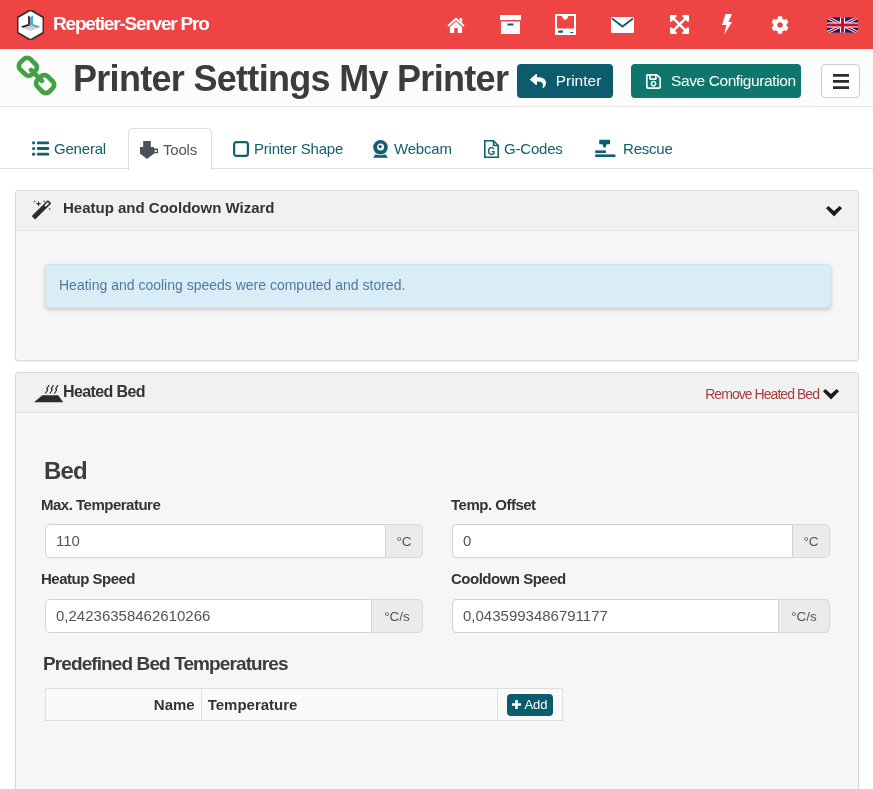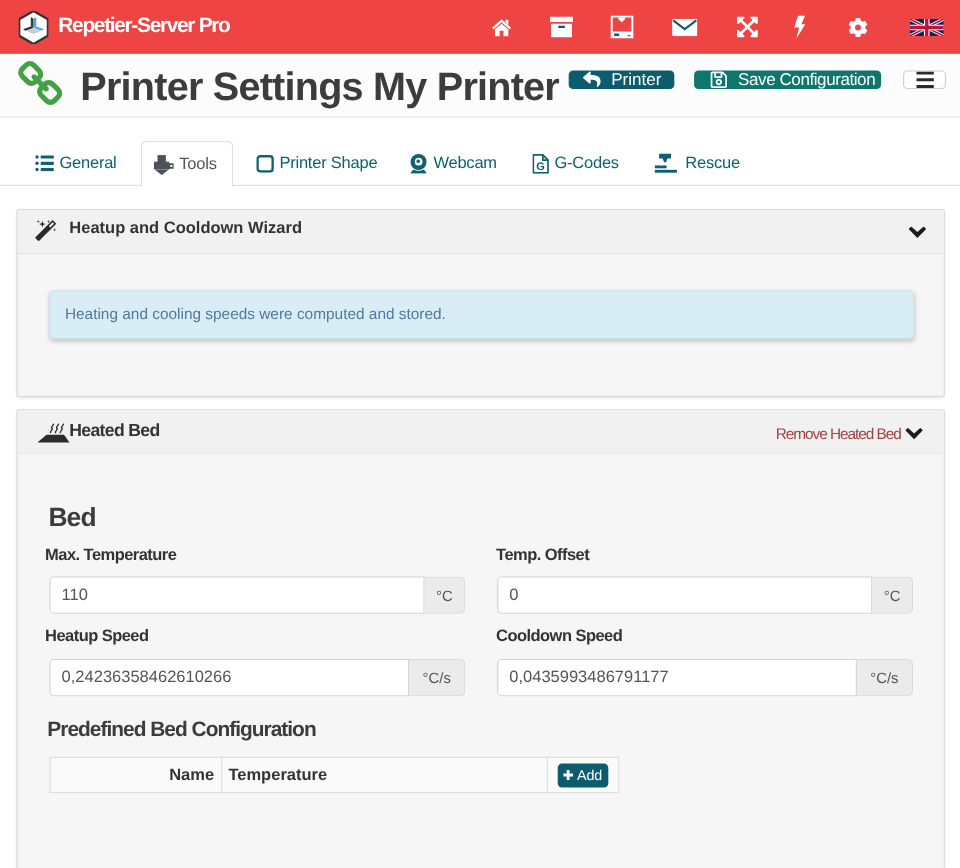--- a/index.html
+++ b/index.html
@@ -10,21 +10,21 @@
 
 .navbar { position: absolute; left: 0; top: 0; width: 873px; height: 49px; background: #ef4444; box-shadow: 0 2px 3px rgba(0,0,0,.15); }
 .logo { position: absolute; left: 17px; top: 10px; }
 .brand { position: absolute; left: 53px; top: 0; height: 47px; line-height: 47px; color: #fff; font-size: 19px; font-weight: 700; letter-spacing: -1.2px; }
 .navicon { position: absolute; top: 0; height: 49px; display: flex; align-items: center; justify-content: center; }
 
 
 .pagehead { position: absolute; left: 0; top: 49px; width: 873px; height: 58px; background: #fcfcfc; border-bottom: 1px solid #e7e7e7; }
 .chain { position: absolute; left: 14px; top: 6px; }
 .h1 { position: absolute; left: 73px; top: 9px; font-size: 36px; font-weight: 700; color: #3c3c3c; letter-spacing: -0.7px; white-space: nowrap; }
-.btn { position: absolute; top: 15px; height: 17px; border-radius: 4px; color: #fff; font-size: 15.5px; display: flex; justify-content: center; white-space: nowrap; }
+.btn { position: absolute; top: 15px; height: 34px; border-radius: 4px; color: #fff; font-size: 15.5px; display: flex; align-items: center; justify-content: center; white-space: nowrap; }
 .btn-printer { left: 517px; width: 96px; background: #0d5c6d; }
 .btn-save { left: 631px; width: 170px; background: #0f766e; justify-content: flex-start; padding-left: 14px; letter-spacing: -0.4px; }
 .btn-menu { left: 821px; width: 39px; background: #fff; border: 1px solid #ccc; }
 .btn svg { margin-right: 9px; } .btn-menu svg { margin-right: 0; }
 
 
 .tabs { position: absolute; left: 0; top: 128px; width: 873px; height: 41px; border-bottom: 1px solid #ddd; }
 .tab { position: absolute; top: 0; height: 41px; display: flex; align-items: center; color: #10606f; font-size: 15px; letter-spacing: -0.2px; }
 .tab svg { margin-right: 5px; }
 .tab.active { background: #fff; border: 1px solid #ddd; border-bottom: 0; border-radius: 5px 5px 0 0; height: 42px; color: #555; }
@@ -272,21 +272,21 @@
     <div class="lbl c2 lr2">Cooldown Speed</div>
     <div class="igroup c1 ir2">
         <input value="0,24236358462610266" style="">
         <div class="iaddon" style="width:51px;">°C/s</div>
       </div>
     <div class="igroup c2 ir2">
         <input value="0,0435993486791177" style="">
         <div class="iaddon" style="width:51px;">°C/s</div>
       </div>
 
-    <div class="predef">Predefined Bed Configuration</div>
+    <div class="predef">Predefined Bed Temperatures</div>
     <table class="tbl">
       <tbody>
           <tr>
         <th style="width:156px;text-align:right;">Name</th>
         <th style="width:297px;">Temperature</th>
         <th style="width:65px;text-align:center;">
           <span class="btn-add"><svg width="9" height="9" viewBox="0 0 9 9">
                   <path fill="#fff" d="M3.2 0h2.6v3.2H9v2.6H5.8V9H3.2V5.8H0V3.2h3.2z"></path>
                 </svg>Add</span>
         </th>

